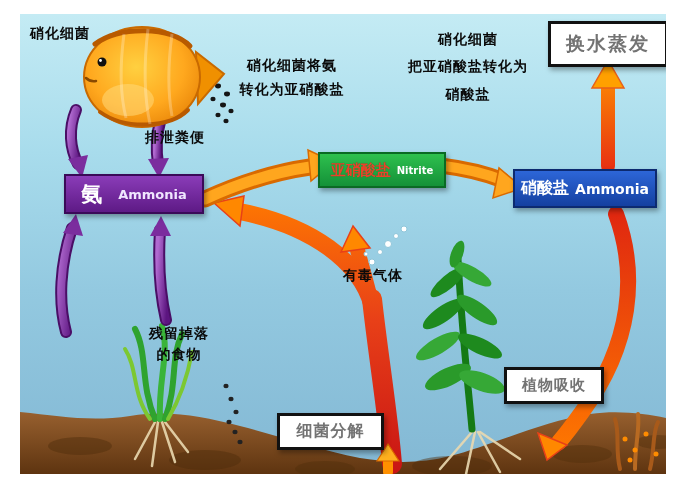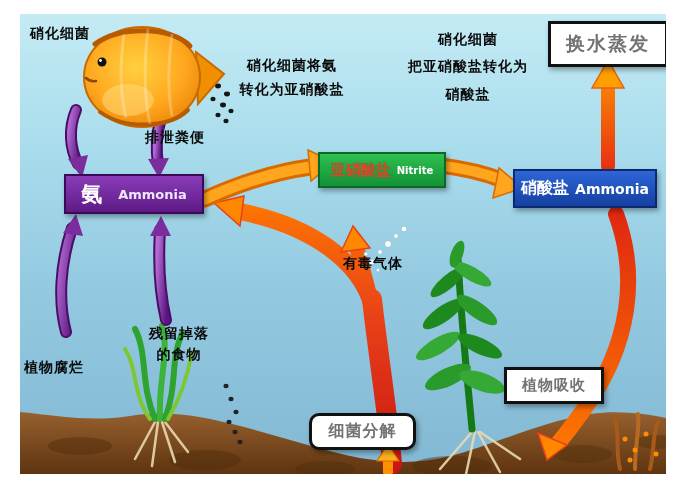--- a/index.html
+++ b/index.html
@@ -21,21 +21,21 @@
   .box-nitrite{left:298px;top:138px;width:124px;height:32px;
       background:linear-gradient(180deg,#2ec04e,#149138);border:2px solid #0a6a24;}
   .box-nitrite .zh{color:#e8432a;font-size:15px;text-shadow:0 0 1px #083;}
   .box-nitrite .en{color:#ffffff;font-size:10px;}
   .box-nitrate{left:493px;top:155px;width:140px;height:35px;
       background:linear-gradient(180deg,#2d66d8,#1440a0);border:2px solid #0c2a70;}
   .box-nitrate .zh{color:#ffffff;font-size:16px;}
   .box-nitrate .en{color:#ffffff;font-size:14px;}
   .box-white{background:#ffffff;border:3px solid #111111;color:#737373;font-weight:700;}
   .box-waterchange{left:528px;top:7px;width:114px;height:40px;font-size:19px;letter-spacing:2px;}
-  .box-bacteria{left:289px;top:399px;width:101px;height:31px;font-size:16px;letter-spacing:1px;border-radius:10px;}
+  .box-bacteria{left:257px;top:399px;width:101px;height:31px;font-size:16px;letter-spacing:1px;}
   .box-absorb{left:484px;top:353px;width:94px;height:31px;font-size:15px;letter-spacing:1px;}
 </style>
 </head>
 <body>
 
 <div class="frame">
   <div class="scene">
 
     <svg width="646" height="460" viewBox="0 0 646 460">
       <defs>
@@ -221,22 +221,21 @@
       </g>
     </svg>
 
     <div class="lbl" style="left:10px;top:8px;">硝化细菌</div>
     <div class="lbl" style="left:125px;top:112px;">排泄粪便</div>
     <div class="lbl" style="left:214px;top:40px;width:116px;">硝化细菌将氨
 转化为亚硝酸盐</div>
     <div class="lbl" style="left:384px;top:12px;width:128px;line-height:1.95;">硝化细菌
 把亚硝酸盐转化为
 硝酸盐</div>
-    <div class="lbl" style="left:323px;top:238px;text-align:center;">有毒气体</div>
-    <div class="lbl" style="left:4px;top:342px;">植物腐烂</div>
+    <div class="lbl" style="left:323px;top:250px;text-align:center;">有毒气体</div>
     <div class="lbl" style="left:123px;top:310px;width:72px;line-height:1.5;font-family:Liberation Mono, monospace;">残留掉落
 的食物</div>
 
     <div class="node box-ammonia">
       <span class="zh">氨</span>
       <span class="en">Ammonia</span>
     </div>
     <div class="node box-nitrite">
       <span class="zh">亚硝酸盐</span>
       <span class="en">Nitrite</span>

